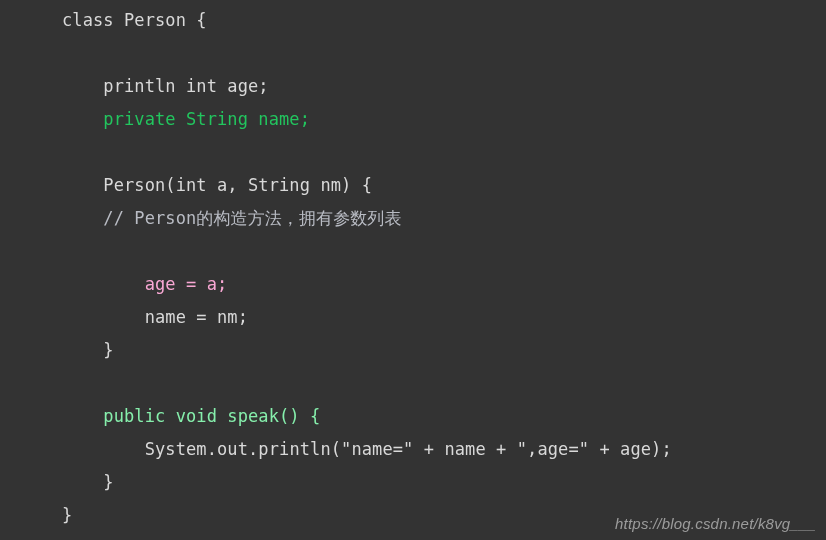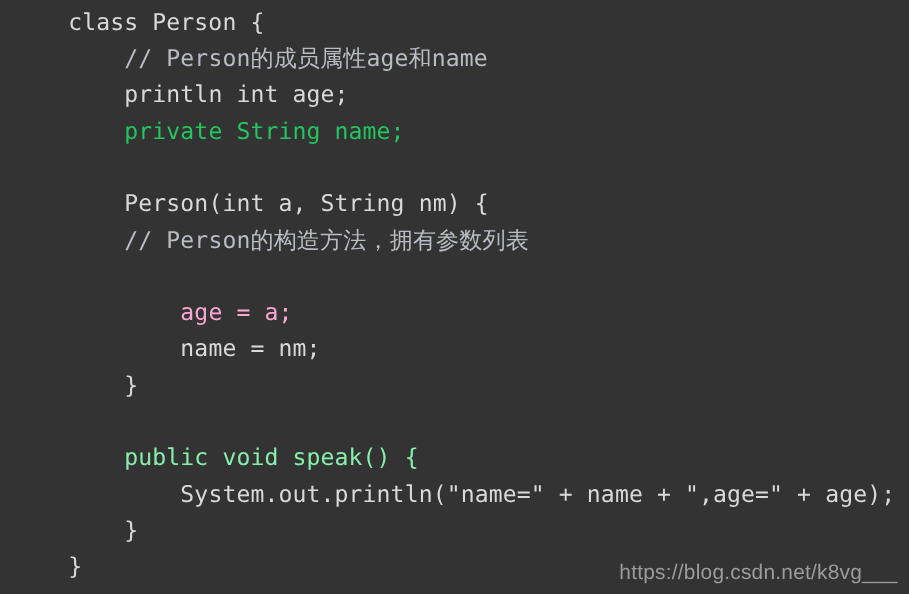--- a/index.html
+++ b/index.html
@@ -19,21 +19,21 @@
     position: absolute;
     left: 0;
     top: 0;
     width: 826px;
     padding: 4px 0 0 0;
     box-sizing: border-box;
   }
   .code-line {
     height: 33px;
     line-height: 33px;
-    font-size: 21px;
+    font-size: 17px;
     white-space: pre;
     color: #d8d8d8;
     letter-spacing: 0.1px;
     padding-left: 62px;
     box-sizing: border-box;
   }
   .code-line.blank {
     color: transparent;
   }
   .code-line .ind {
@@ -44,34 +44,35 @@
   }
   .tok-comment {
     color: #b9bcc4;
     font-family: "DejaVu Sans Mono", "DejaVu Sans", monospace;
   }
   #watermark {
     position: absolute;
     right: 10px;
     bottom: 8px;
     font-family: "Liberation Sans", sans-serif;
-    font-size: 19px;
+    font-size: 15px;
     color: #9c9c9c;
     letter-spacing: 0.2px;
     white-space: pre;
+    font-style: italic;
   }
 </style>
 </head>
 <body>
 
 <div id="screenshot" style="background: rgb(51, 51, 51);">
 
   <div id="code-block">
       <div class="code-line"><span class="ind"></span><span class="tok-code" style="color: rgb(217, 217, 217);">class Person {</span></div>
-      <div class="code-line"><span class="ind">    </span><span class="tok-comment" style="color: rgb(185, 188, 196);">// Person的成员属性age和name</span></div>
+      <div class="code-line"><span class="ind">    </span></div>
       <div class="code-line"><span class="ind">    </span><span class="tok-code" style="color: rgb(217, 217, 217);">println int age;</span></div>
       <div class="code-line"><span class="ind">    </span><span class="tok-code" style="color: #22c55e;">private String name;</span></div>
       <div class="code-line blank"><span class="ind"></span><span class="tok-code" style="color: rgb(217, 217, 217);"></span></div>
       <div class="code-line"><span class="ind">    </span><span class="tok-code" style="color: rgb(217, 217, 217);">Person(int a, String nm) {</span></div>
       <div class="code-line"><span class="ind">    </span><span class="tok-comment" style="color: rgb(185, 188, 196);">// Person的构造方法，拥有参数列表</span></div>
       <div class="code-line"><span class="ind">        </span></div>
       <div class="code-line"><span class="ind">        </span><span class="tok-code" style="color: #f9a8d4;">age = a;</span></div>
       <div class="code-line"><span class="ind">        </span><span class="tok-code" style="color: rgb(217, 217, 217);">name = nm;</span></div>
       <div class="code-line"><span class="ind">    </span><span class="tok-code" style="color: rgb(217, 217, 217);">}</span></div>
       <div class="code-line blank"><span class="ind"></span><span class="tok-code" style="color: rgb(217, 217, 217);"></span></div>

